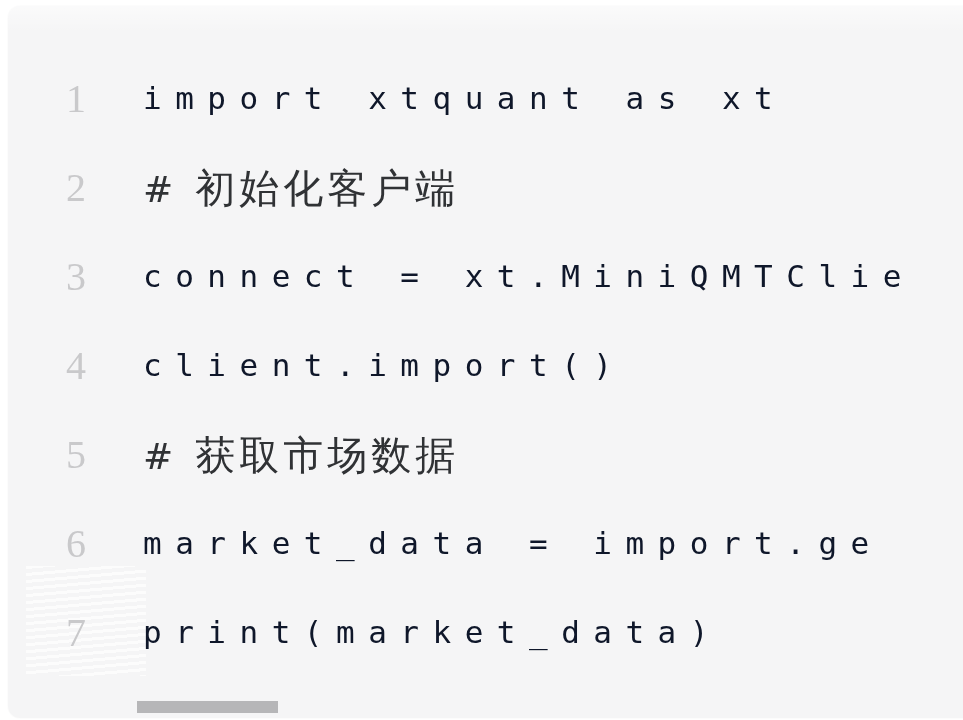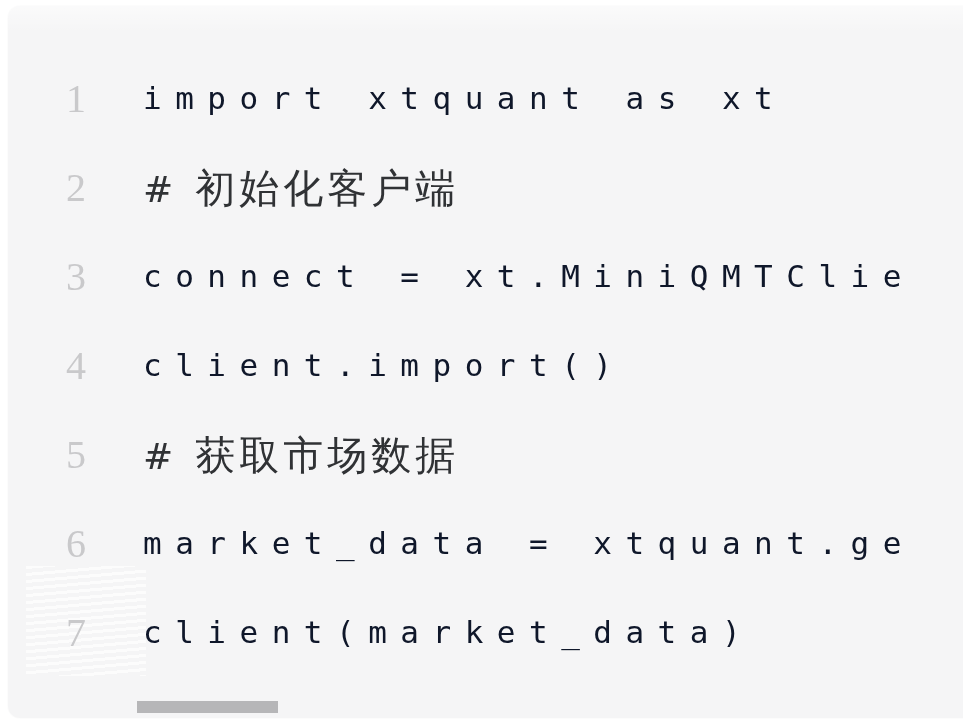--- a/index.html
+++ b/index.html
@@ -171,25 +171,25 @@
           <div class="code-line">
             <div class="lineno">4</div>
             <div class="linecode"><span class="id">client.import()</span></div>
           </div>
           <div class="code-line">
             <div class="lineno">5</div>
             <div class="linecode comment"><span class="hash">#</span><span>获取市场数据</span></div>
           </div>
           <div class="code-line">
             <div class="lineno">6</div>
-            <div class="linecode"><span class="id">market_data = xtquant.ge</span></div>
+            <div class="linecode"><span class="id">market_data = import.ge</span></div>
           </div>
           <div class="code-line">
             <div class="lineno">7</div>
-            <div class="linecode"><span class="id">client(market_data)</span></div>
+            <div class="linecode"><span class="id">print(market_data)</span></div>
           </div>
         </div>
     </div>
 
     <div id="hscroll-track">
       <div id="hscroll-thumb" style="left: 129px; width: 141px; background: rgb(182, 182, 184);"></div>
     </div>
 
   </div>
 

